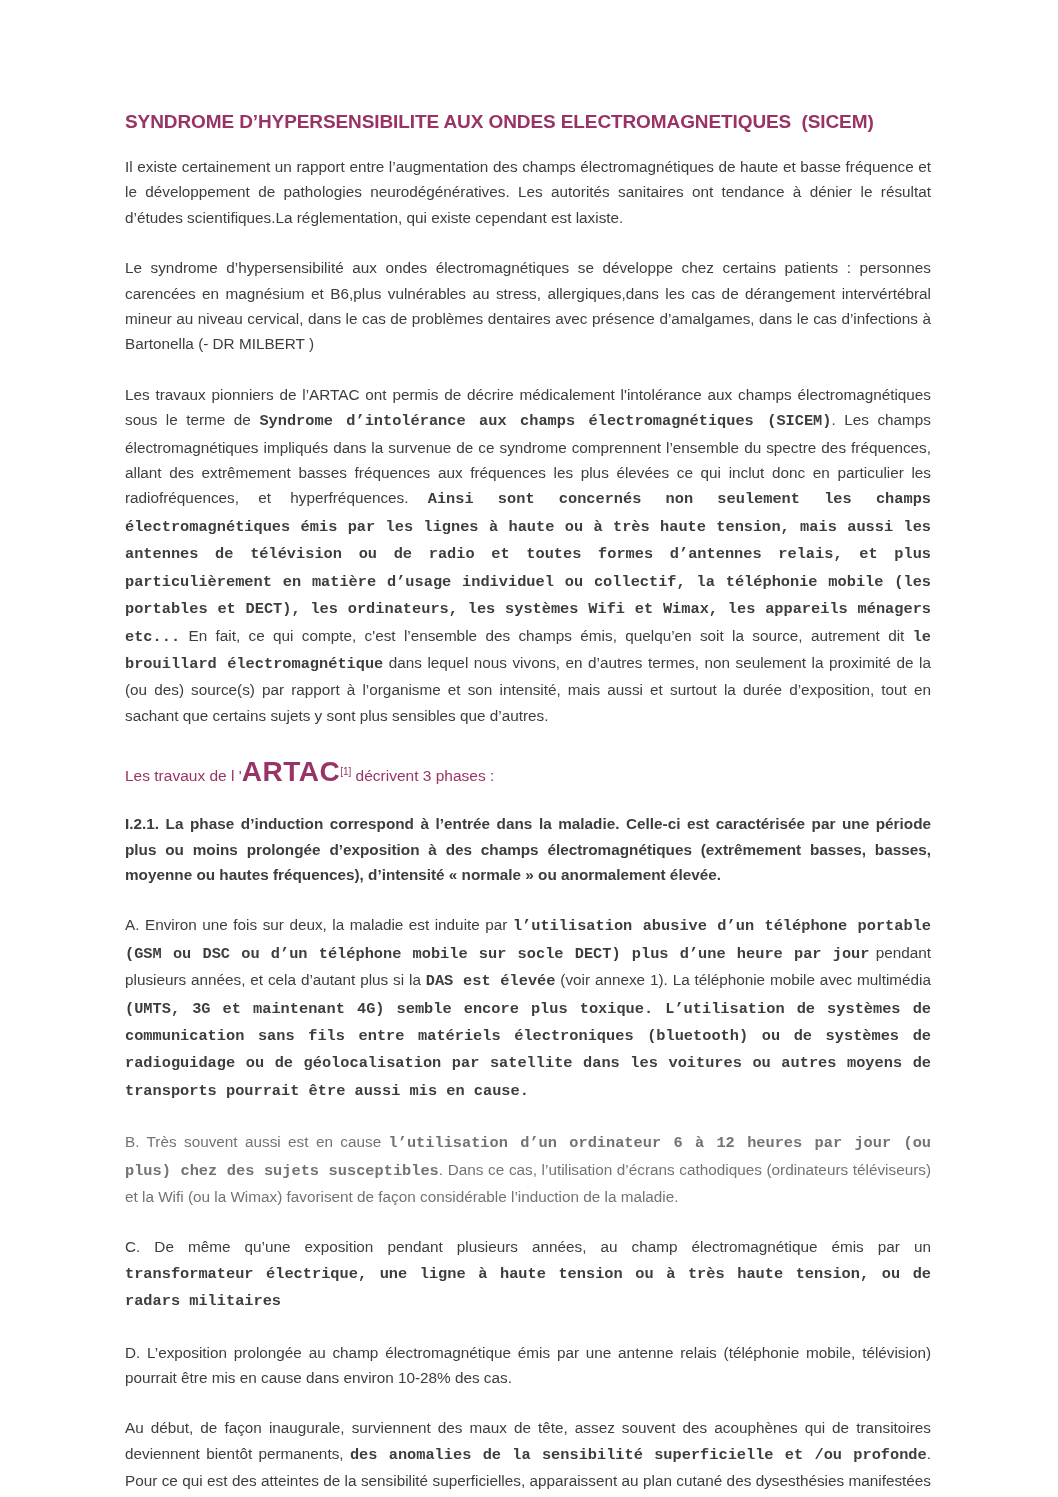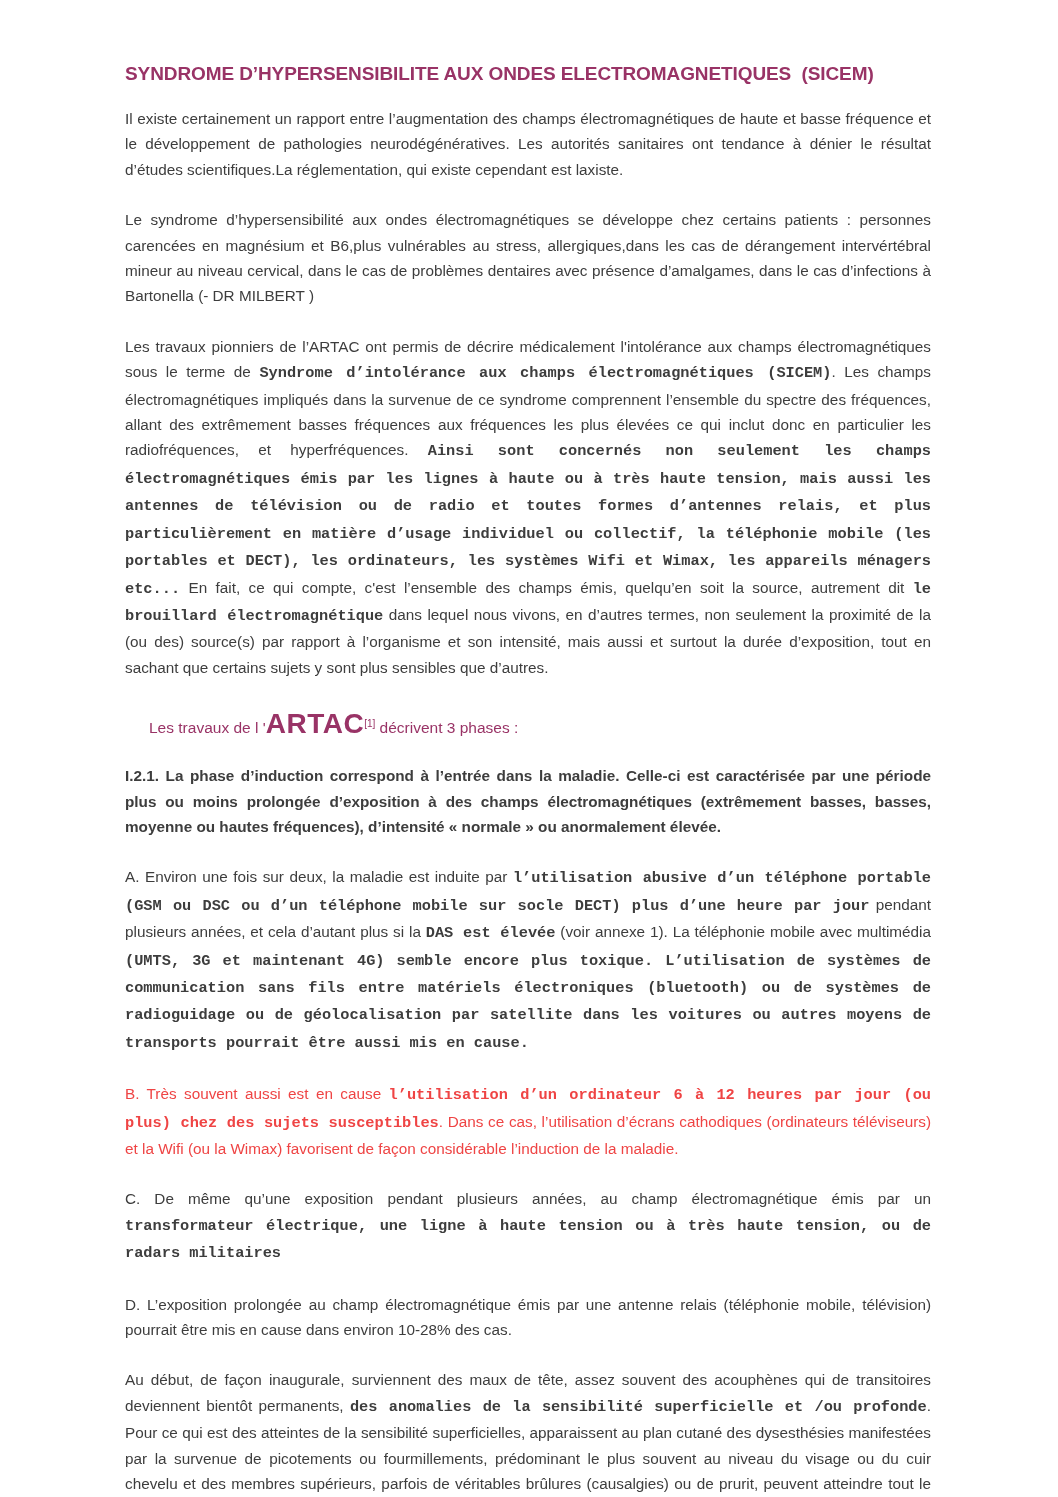--- a/index.html
+++ b/index.html
@@ -10,21 +10,21 @@
   body {
     width: 1058px;
     height: 1497px;
     overflow: hidden;
     font-family: "Liberation Sans", sans-serif;
   }
   .page {
     box-sizing: border-box;
     width: 1058px;
     height: 1497px;
-    padding: 62px 127px 0 125px;
+    padding: 110px 127px 0 125px;
     background: #ffffff;
   }
   .doc-title {
     color: #993366;
     font-weight: bold;
     font-size: 19px;
     line-height: 24px;
     letter-spacing: -0.1px;
     white-space: pre-wrap;
     margin: 0 0 20px 0;
@@ -60,21 +60,21 @@
 </style>
 </head>
 <body>
 
 <div class="page">
   <div class="doc-title" style="color: rgb(153, 51, 102);">SYNDROME D’HYPERSENSIBILITE AUX ONDES ELECTROMAGNETIQUES  (SICEM)</div>
   <div>
       <p class="para" style="color: rgb(61, 61, 61);"><span>Il existe certainement un rapport entre l’augmentation des champs électromagnétiques de haute et basse fréquence et le développement de pathologies neurodégénératives. Les autorités sanitaires ont tendance à dénier le résultat d’études scientifiques.La réglementation, qui existe cependant est laxiste.</span></p>
       <p class="para" style="color: rgb(61, 61, 61);"><span>Le syndrome d’hypersensibilité aux ondes électromagnétiques se développe chez certains patients : personnes carencées en magnésium et B6,plus vulnérables au stress, allergiques,dans les cas de dérangement intervértébral mineur au niveau cervical, dans le cas de problèmes dentaires avec présence d’amalgames, dans le cas d’infections à Bartonella (- DR MILBERT )</span></p>
       <p class="para" style="color: rgb(61, 61, 61);"><span>Les travaux pionniers de l’ARTAC ont permis de décrire médicalement l'intolérance aux champs électromagnétiques sous le terme de </span><span class="bold">Syndrome d’intolérance aux champs électromagnétiques (SICEM)</span><span>. Les champs électromagnétiques impliqués dans la survenue de ce syndrome comprennent l’ensemble du spectre des fréquences, allant des extrêmement basses fréquences aux fréquences les plus élevées ce qui inclut donc en particulier les radiofréquences, et hyperfréquences. </span><span class="bold">Ainsi sont concernés non seulement les champs électromagnétiques émis par les lignes à haute ou à très haute tension, mais aussi les antennes de télévision ou de radio et toutes formes d’antennes relais, et plus particulièrement en matière d’usage individuel ou collectif, la téléphonie mobile (les portables et DECT), les ordinateurs, les systèmes Wifi et Wimax, les appareils ménagers etc...</span><span> En fait, ce qui compte, c'est l’ensemble des champs émis, quelqu’en soit la source, autrement dit </span><span class="bold">le brouillard électromagnétique</span><span> dans lequel nous vivons, en d’autres termes, non seulement la proximité de la (ou des) source(s) par rapport à l’organisme et son intensité, mais aussi et surtout la durée d’exposition, tout en sachant que certains sujets y sont plus sensibles que d’autres.</span></p>
-      <div class="artac-heading" style="color: rgb(153, 51, 102); margin-left: 24px;"><span class="h-prefix">Les travaux de l '</span><span class="h-artac">ARTAC</span><sup class="h-ref">[1]</sup><span class="h-suffix"> décrivent 3 phases :</span></div>
+      <div class="artac-heading" style="color: rgb(153, 51, 102);"><span class="h-prefix">Les travaux de l '</span><span class="h-artac">ARTAC</span><sup class="h-ref">[1]</sup><span class="h-suffix"> décrivent 3 phases :</span></div>
       <p class="para" style="color: rgb(61, 61, 61); font-weight: bold;"><span>I.2.1. La phase d’induction correspond à l’entrée dans la maladie. Celle-ci est caractérisée par une période plus ou moins prolongée d’exposition à des champs électromagnétiques (extrêmement basses, basses, moyenne ou hautes fréquences), d’intensité « normale » ou anormalement élevée.</span></p>
       <p class="para" style="color: rgb(61, 61, 61);"><span>A. Environ une fois sur deux, la maladie est induite par </span><span class="bold">l’utilisation abusive d’un téléphone portable (GSM ou DSC ou d’un téléphone mobile sur socle DECT) plus d’une heure par jour</span><span> pendant plusieurs années, et cela d’autant plus si la </span><span class="bold">DAS est élevée</span><span> (voir annexe 1). La téléphonie mobile avec multimédia </span><span class="bold">(UMTS, 3G et maintenant 4G) semble encore plus toxique. L’utilisation de systèmes de communication sans fils entre matériels électroniques (bluetooth) ou de systèmes de radioguidage ou de géolocalisation par satellite dans les voitures ou autres moyens de transports pourrait être aussi mis en cause.</span></p>
-      <p class="para" style="color: #ef4444;"><span>B. Très souvent aussi est en cause </span><span class="bold">l’utilisation d’un ordinateur 6 à 12 heures par jour (ou plus) chez des sujets susceptibles</span><span>. Dans ce cas, l’utilisation d’écrans cathodiques (ordinateurs téléviseurs) et la Wifi (ou la Wimax) favorisent de façon considérable l’induction de la maladie.</span></p>
+      <p class="para" style="color: #737373;"><span>B. Très souvent aussi est en cause </span><span class="bold">l’utilisation d’un ordinateur 6 à 12 heures par jour (ou plus) chez des sujets susceptibles</span><span>. Dans ce cas, l’utilisation d’écrans cathodiques (ordinateurs téléviseurs) et la Wifi (ou la Wimax) favorisent de façon considérable l’induction de la maladie.</span></p>
       <p class="para" style="color: rgb(61, 61, 61);"><span>C. De même qu’une exposition pendant plusieurs années, au champ électromagnétique émis par un </span><span class="bold">transformateur électrique, une ligne à haute tension ou à très haute tension, ou de radars militaires</span></p>
       <p class="para" style="color: rgb(61, 61, 61);"><span>D. L’exposition prolongée au champ électromagnétique émis par une antenne relais (téléphonie mobile, télévision) pourrait être mis en cause dans environ 10-28% des cas.</span></p>
       <p class="para" style="color: rgb(61, 61, 61);"><span>Au début, de façon inaugurale, surviennent des maux de tête, assez souvent des acouphènes qui de transitoires deviennent bientôt permanents, </span><span class="bold">des anomalies de la sensibilité superficielle et /ou profonde</span><span>. Pour ce qui est des atteintes de la sensibilité superficielles, apparaissent au plan cutané des dysesthésies manifestées par la survenue de picotements ou fourmillements, prédominant le plus souvent au niveau du visage ou du cuir chevelu et des membres supérieurs, parfois de véritables brûlures (causalgies) ou de prurit, peuvent atteindre tout le corps. A cela peuvent s'ajouter des troubles musculaires (myalgies) dans les parties du corps exposées aux champs électromagnétiques et l'apparition de faux vertiges avec perte d'équilibre, ces symptômes traduisant l'atteinte de la sensibilité profonde, plus rarement de vertiges vrais de type Ménière et surtout de façon quasi</span></p>
     </div>
 </div>
 
 </body></html>

